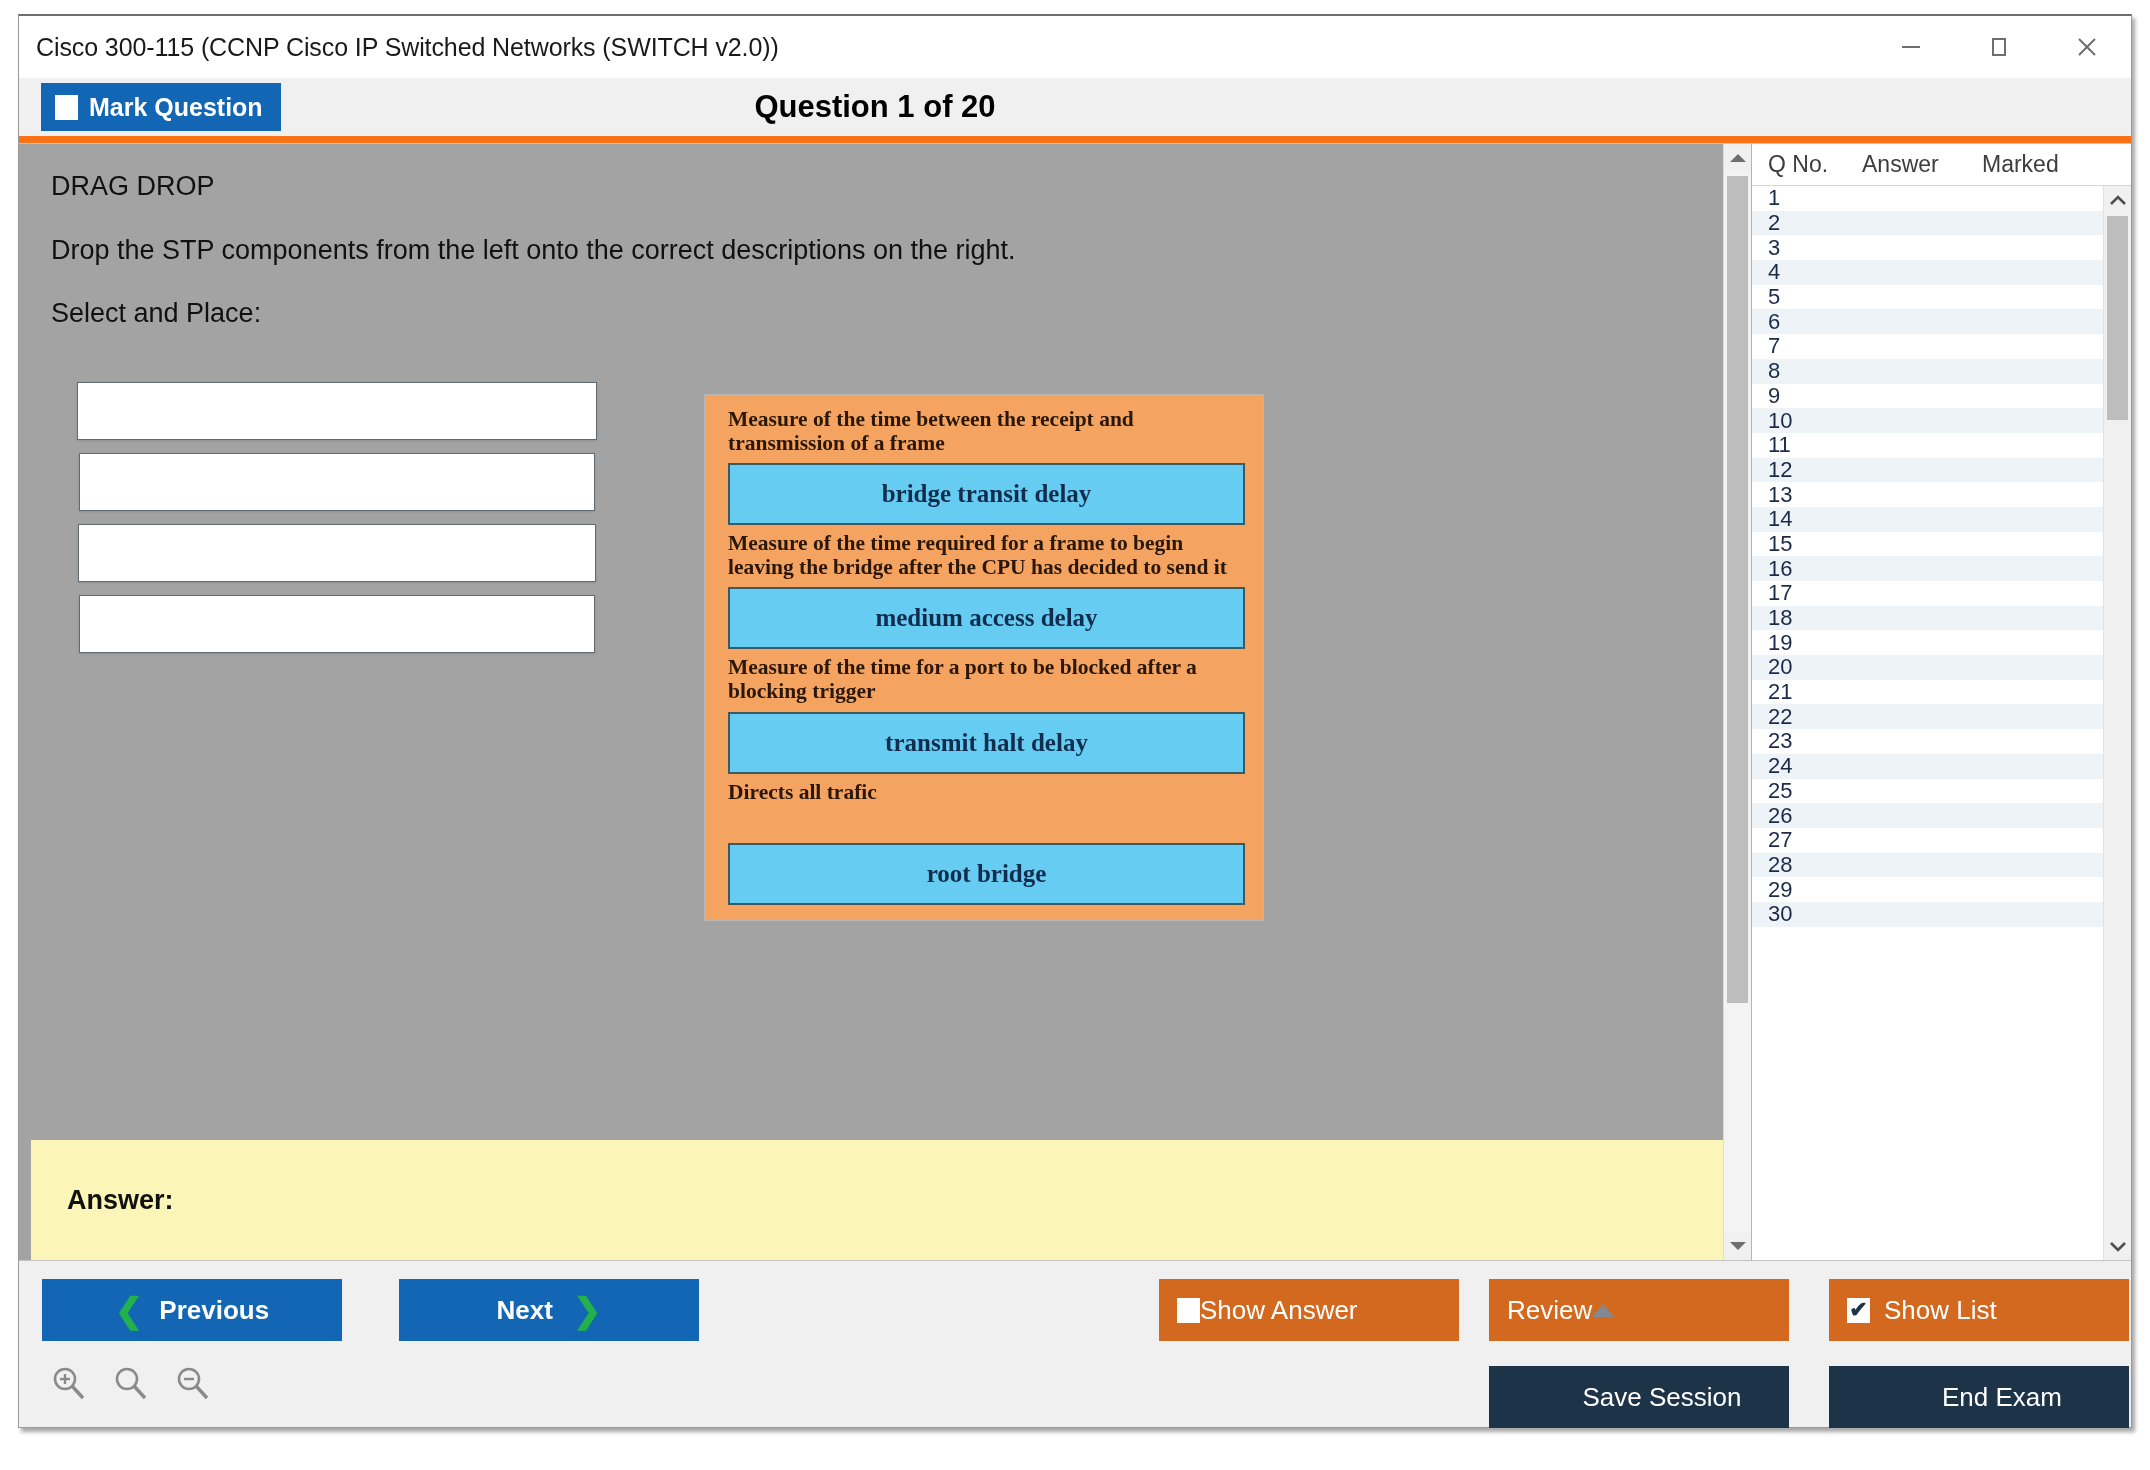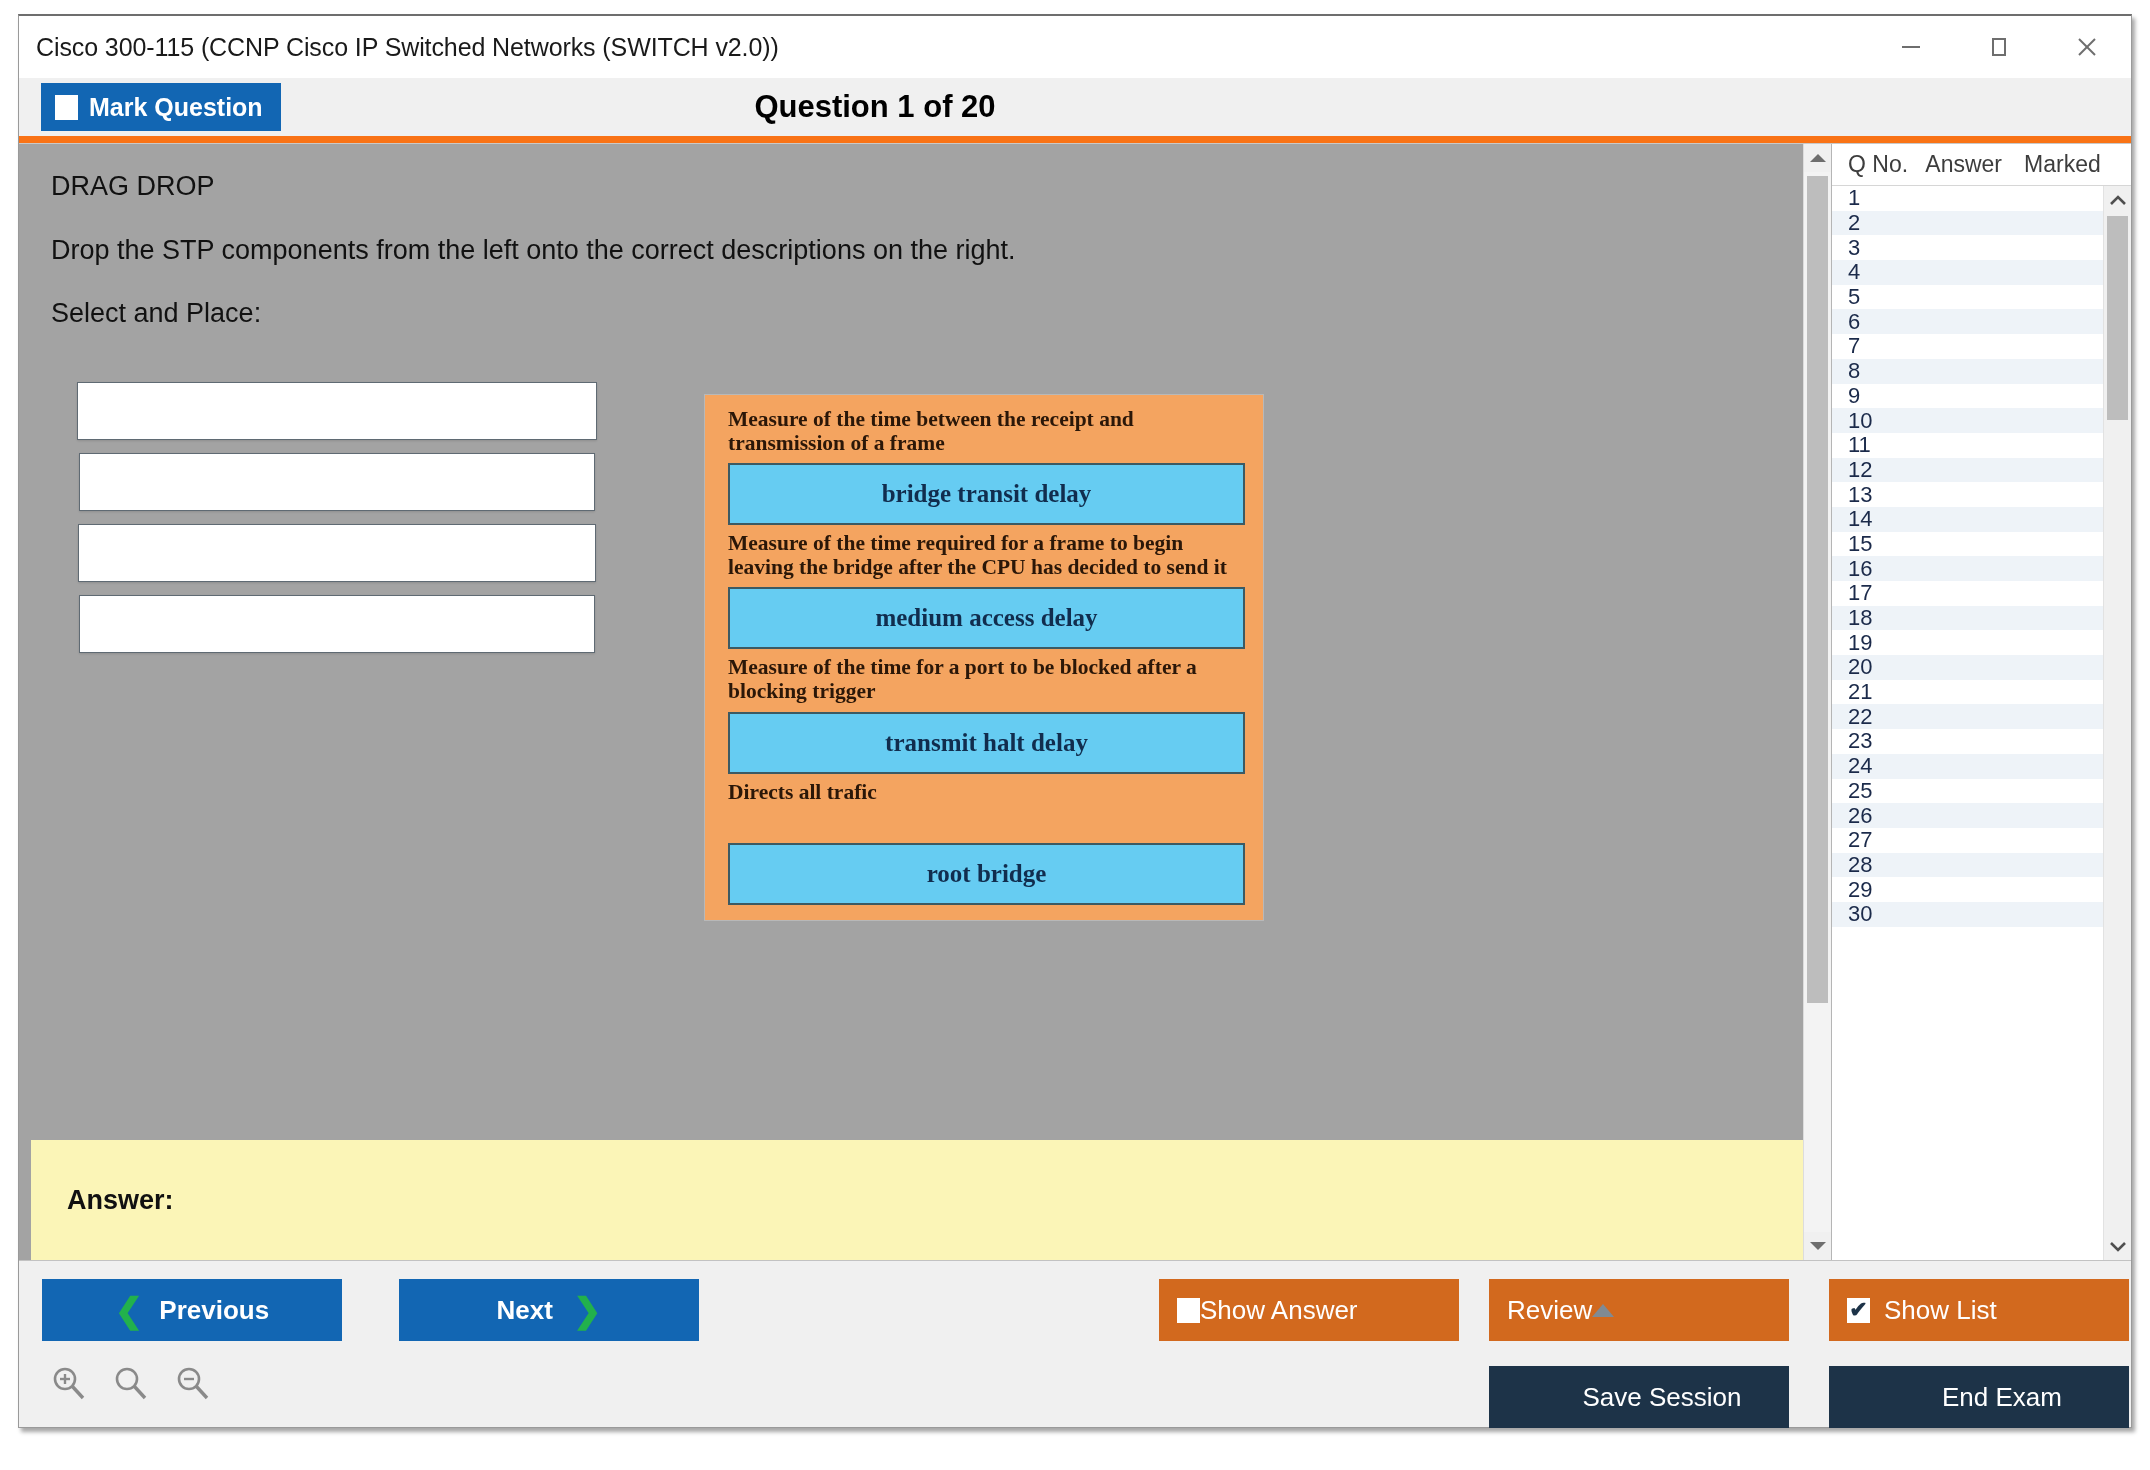--- a/index.html
+++ b/index.html
@@ -186,21 +186,21 @@
   }
   .sb-track { flex: 1 1 auto; width: 100%; position: relative; }
   .sb-thumb {
     position: absolute; left: 3px; right: 3px;
     background: #bdbdbd;
     cursor: grab;
   }
 
   
   #list-panel {
-    width: 300px; flex: 0 0 auto;
+    width: 380px; flex: 0 0 auto;
     background: #86efac;
     border-left: 1px solid #b5b5b5;
     display: flex; flex-direction: column;
     min-height: 0;
   }
   #list-header {
     height: 42px; flex: 0 0 auto;
     display: flex; align-items: center;
     background: #ffffff;
     border-bottom: 1px solid #d6d6d6;

